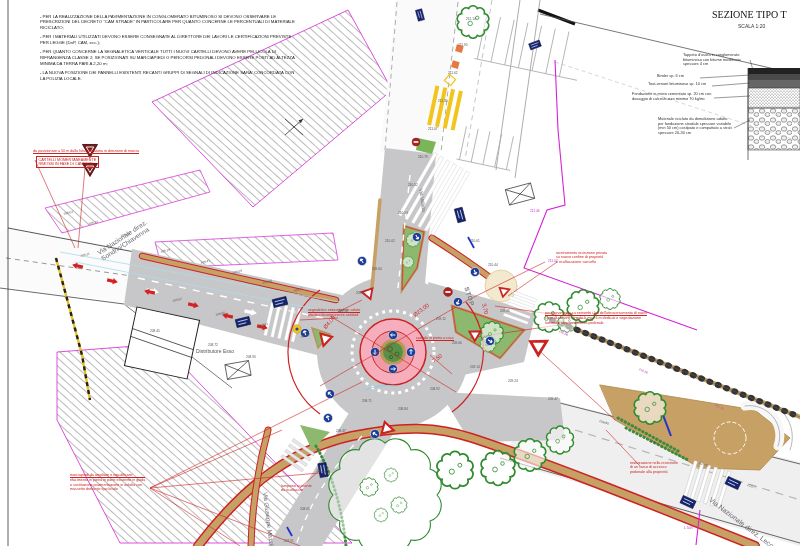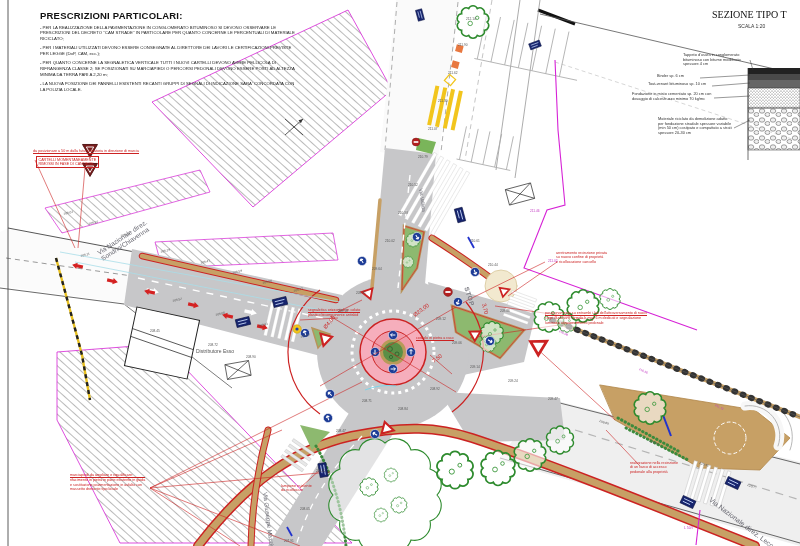--- a/index.html
+++ b/index.html
@@ -388,21 +388,20 @@
   <line x1="700" y1="78" x2="750" y2="75" stroke="#333" stroke-width="0.5"></line>
   <line x1="712" y1="86" x2="750" y2="83" stroke="#333" stroke-width="0.5"></line>
   <line x1="714" y1="98" x2="750" y2="96" stroke="#333" stroke-width="0.5"></line>
   <line x1="734" y1="128" x2="750" y2="120" stroke="#333" stroke-width="0.5"></line>
 </g>
 
 <line x1="8" y1="0" x2="8" y2="546" stroke="#333" stroke-width="0.8"></line>
 </svg>
 
 <div id="prescriptions" class="abs">
-  <div class="ttl">PRESCRIZIONI PARTICOLARI:</div>
   <p>- PER LA REALIZZAZIONE DELLA PAVIMENTAZIONE IN CONGLOMERATO BITUMINOSO SI DEVONO OSSERVARE LE PRESCRIZIONI DEL DECRETO "CAM STRADE" IN PARTICOLARE PER QUANTO CONCERNE LE PERCENTUALI DI MATERIALE RICICLATO;</p>
   <p>- PER I MATERIALI UTILIZZATI DEVONO ESSERE CONSEGNATE AL DIRETTORE DEI LAVORI LE CERTIFICAZIONI PREVISTE PER LEGGE (DoP, CAM, ecc.);</p>
   <p>- PER QUANTO CONCERNE LA SEGNALETICA VERTICALE TUTTI I NUOVI CARTELLI DEVONO AVERE PELLICOLA DI RIFRANGENZA CLASSE 2; SE POSIZIONATI SU MARCIAPIEDI O PERCORSI PEDONALI DEVONO ESSERE POSTI AD ALTEZZA MINIMA DA TERRA PARI A 2,20 m;</p>
   <p>- LA NUOVA POSIZIONE DEI PANNELLI ESISTENTI RECANTI GRUPPI DI SEGNALI DI INDICAZIONE SARA' CONCORDATA CON LA POLIZIA LOCALE.</p>
 </div>
 
 <div id="sec-title" class="abs">SEZIONE TIPO T</div>
 <div id="sec-scale" class="abs">SCALA 1:20</div>
 <div class="abs seclbl" style="left:683px;top:53px;width:66px;">Tappeto d'usura in conglomerato bituminoso con bitume modificato spessore 4 cm</div>
 <div class="abs seclbl" style="left:657px;top:74px;width:45px;">Binder sp. 6 cm</div>

